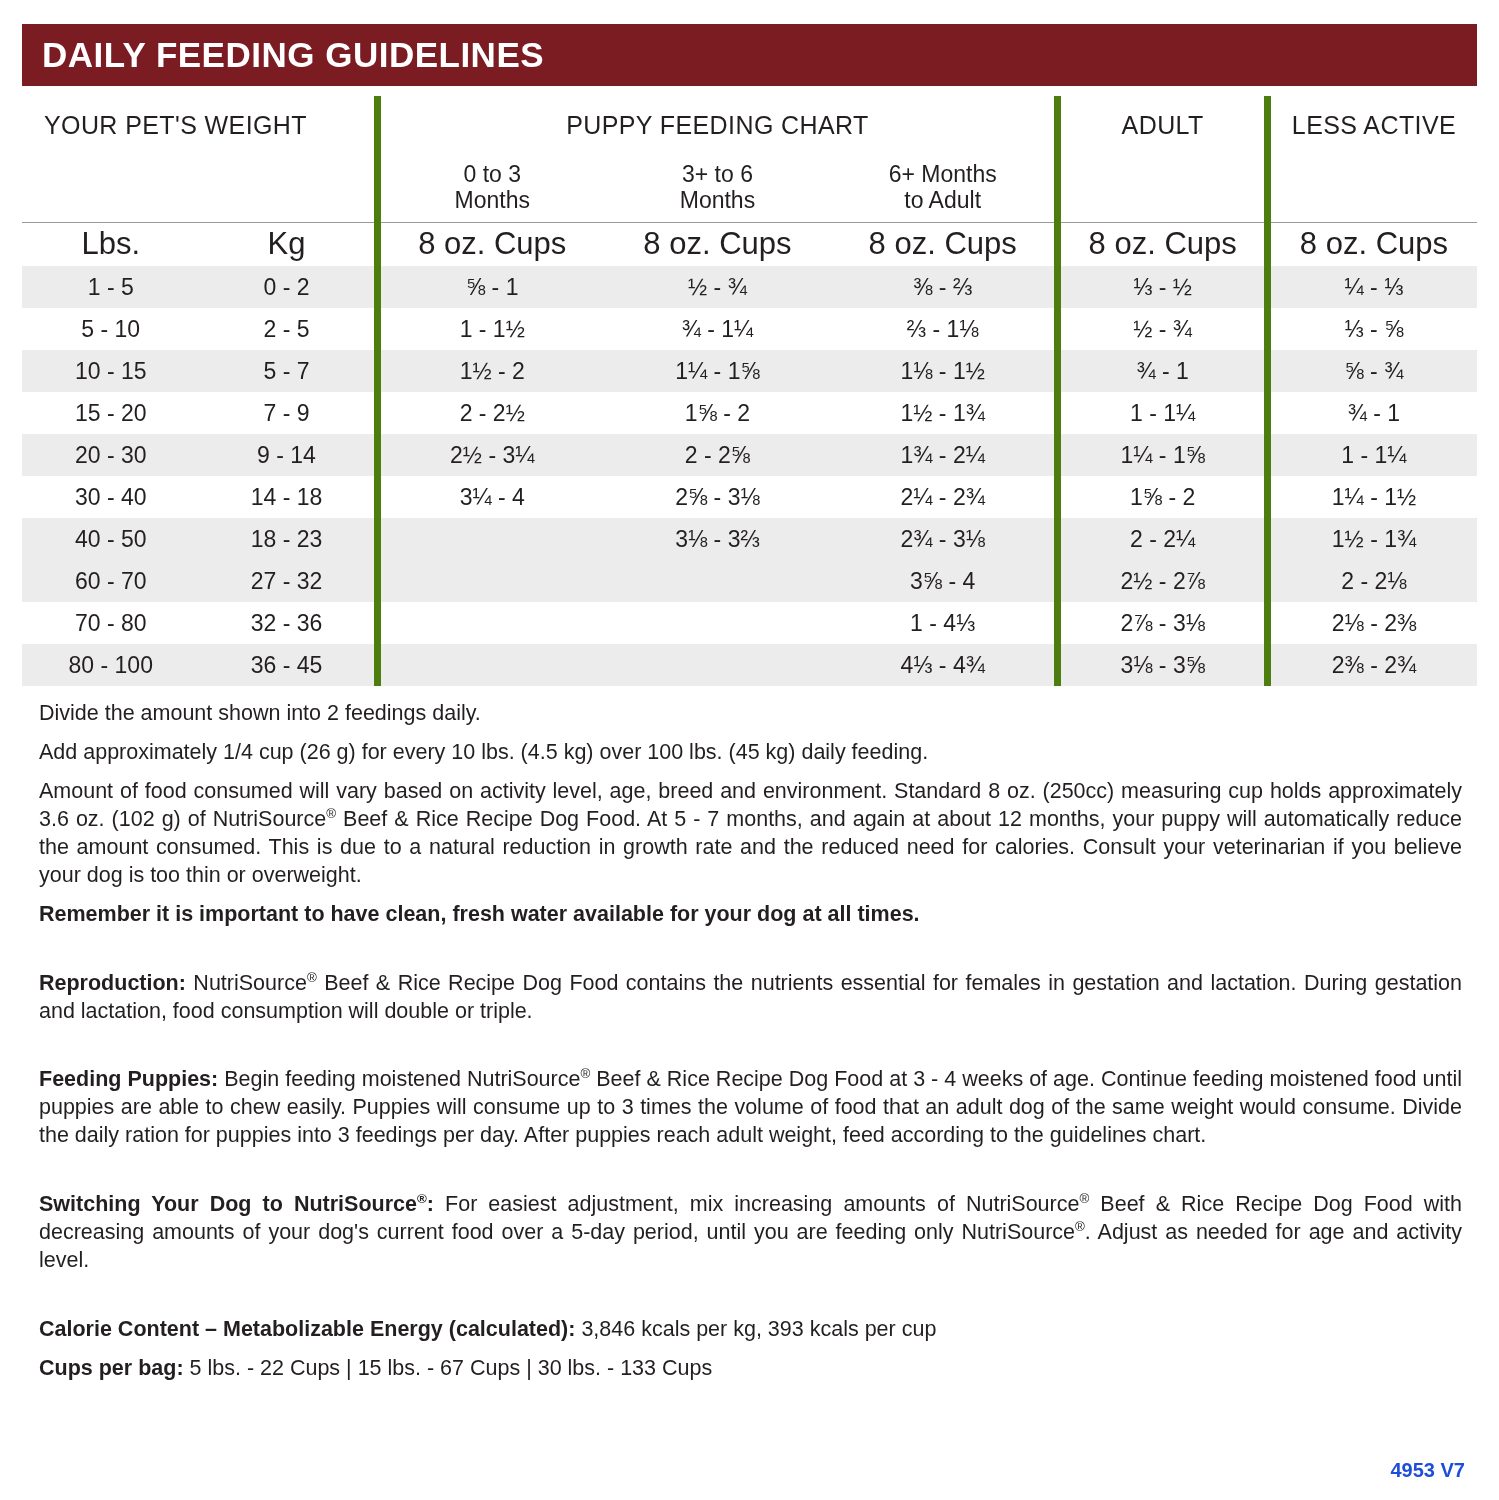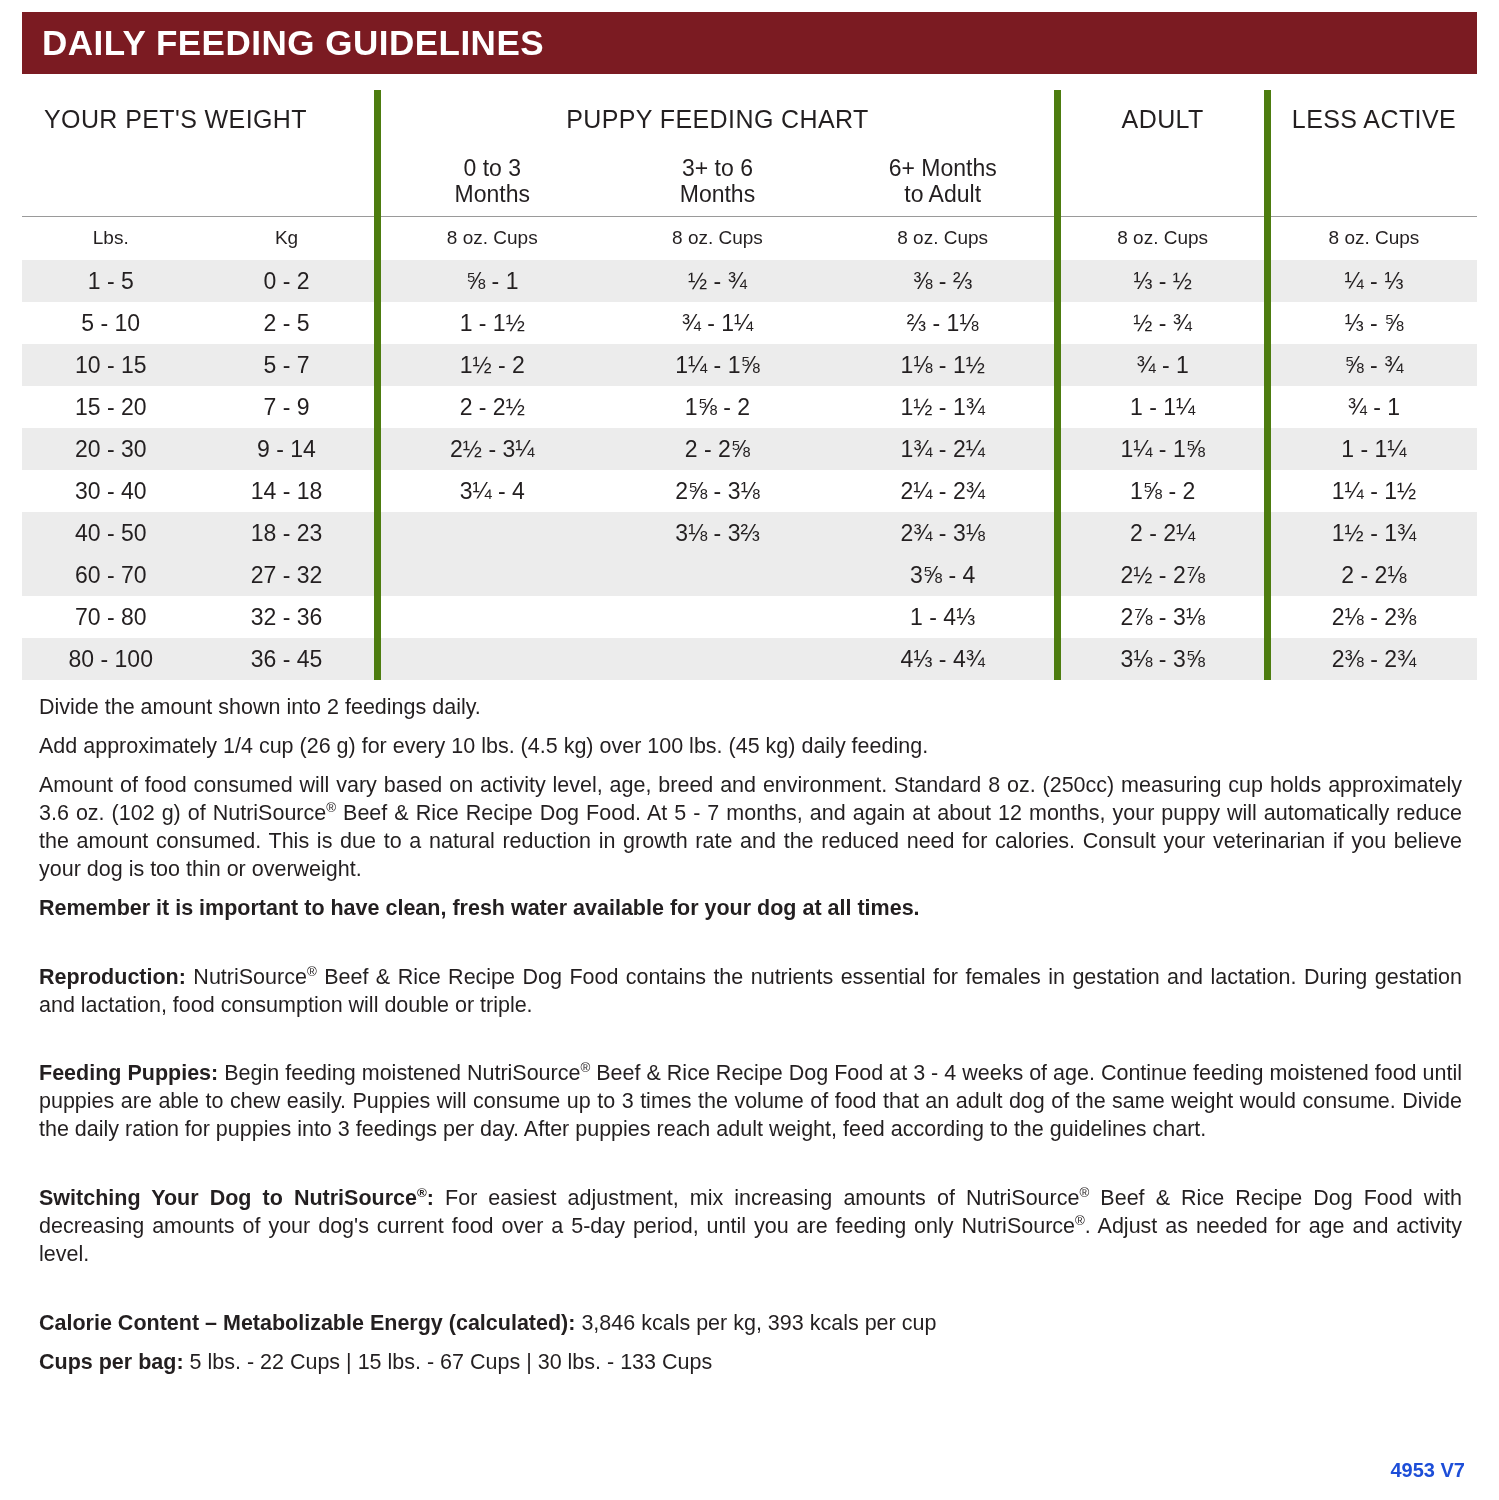--- a/index.html
+++ b/index.html
@@ -7,21 +7,21 @@
     margin: 0; padding: 0;
     width: 1499px; height: 1500px;
     background: #ffffff;
     font-family: "Liberation Sans", sans-serif;
     color: #231f20;
   }
   .page {
     position: relative;
     width: 1499px;
     height: 1500px;
-    padding: 4px 22px;
+    padding: 16px 22px;
     overflow: hidden;
   }
 
   
   .title-bar {
     background: #7b1b22;
     height: 62px;
     margin: 8px 0 0 0;
     display: flex;
     align-items: center;
@@ -33,21 +33,21 @@
     font-size: 35px;
     font-weight: bold;
     letter-spacing: 0.5px;
   }
 
   
   table.feeding {
     width: 100%;
     border-collapse: collapse;
     table-layout: fixed;
-    margin-top: 16px;
+    margin-top: 10px;
   }
   table.feeding td, table.feeding th {
     text-align: center;
     vertical-align: middle;
     font-weight: normal;
     padding: 0;
   }
   .hdr-row1 th {
     font-size: 25px;
     font-weight: bold;
@@ -55,21 +55,21 @@
     height: 58px;
     padding-bottom: 2px;
   }
   .hdr-left { text-align: left !important; padding-left: 22px !important; }
   .hdr-row2 td {
     font-size: 23px;
     height: 68px;
     line-height: 1.12;
   }
   .hdr-row3 td {
-    font-size: 19px;
+    font-size: 31px;
     height: 44px;
   }
   .data-row td {
     font-size: 23px;
     height: 42px;
   }
   .data-row.alt td { background: #ececec; }
 
   
   .vl-left { border-left: 7px solid #4d7c0f; }

